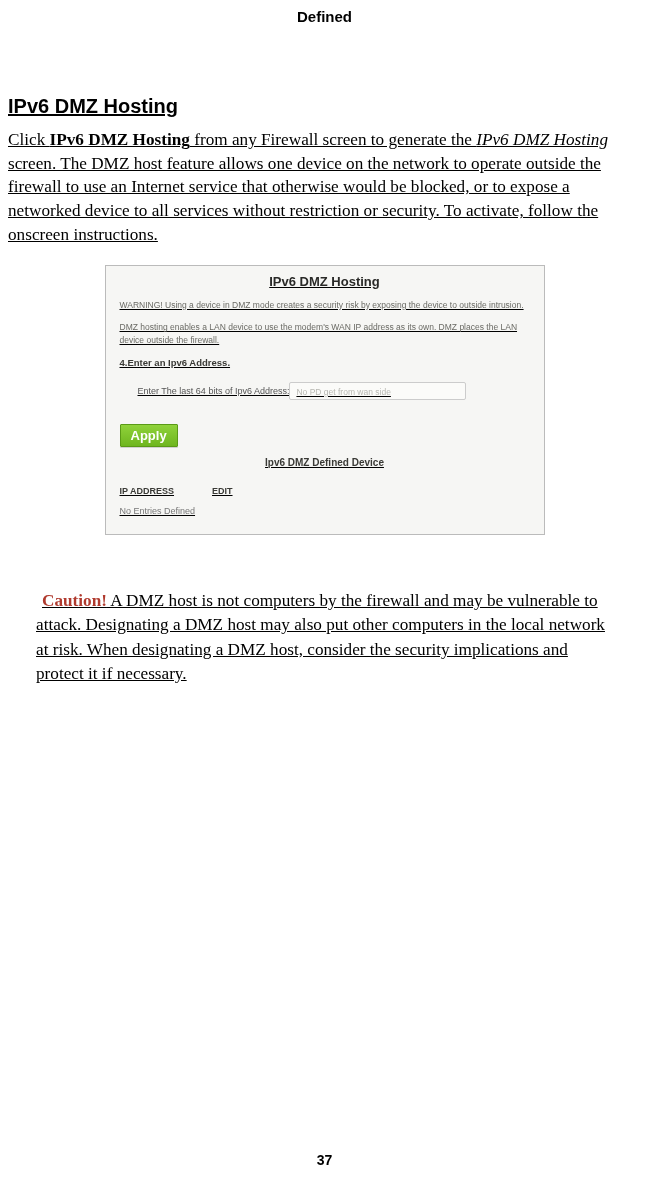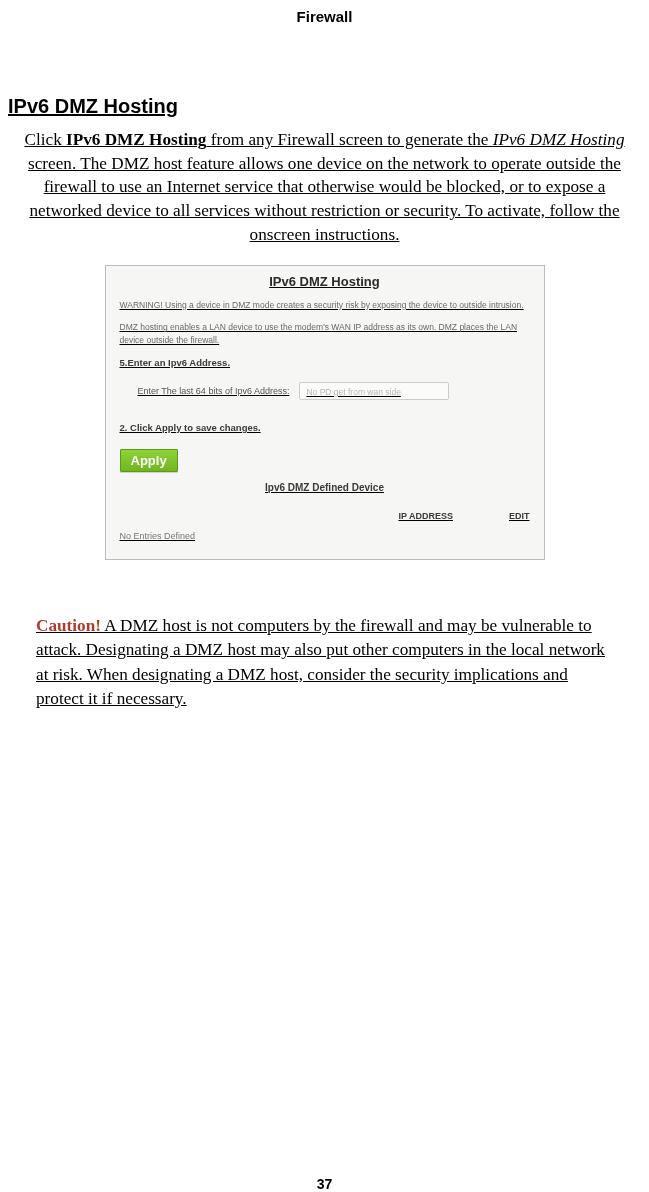--- a/index.html
+++ b/index.html
@@ -23,21 +23,20 @@
     font-family: Verdana, Geneva, sans-serif;
     font-weight: 700;
     font-size: 20px;
     margin-bottom: 10px;
   }
 
   .body-para {
     font-size: 17.2px;
     line-height: 1.38;
     margin-bottom: 8px;
-    text-align: center;
   }
   .body-para .strong { font-weight: 700; }
   .body-para .ital { font-style: italic; }
 
   
   .panel-wrap {
     width: 440px;
     margin: 18px auto 0 auto;
     border: 1px solid #bbb;
     background: #f6f6f4;
@@ -60,32 +59,31 @@
   }
   .panel-step {
     font-size: 9.5px;
     font-weight: 700;
     color: #3a3a36;
     margin: 10px 0 14px 0;
   }
   .panel-field-row {
     display: flex;
     align-items: center;
-    gap: 10px;
     margin: 0 0 22px 18px;
   }
   .panel-field-label {
     font-size: 9px;
     color: #555;
   }
   .panel-input {
     border: 1px solid #ccc;
     background: #fbfbf9;
     height: 18px;
-    width: 150px;
+    width: 177px;
     font-size: 8.5px;
     color: #b8b8b2;
     padding: 0 6px;
     line-height: 18px;
     border-radius: 2px;
   }
   .apply-btn {
     display: inline-block;
     background: linear-gradient(#8fd23a, #6fb61f);
     border: 1px solid #5a9a16;
@@ -99,76 +97,76 @@
   }
   .panel-subhead {
     text-align: center;
     font-size: 10px;
     font-weight: 700;
     color: #3a3a36;
     margin: 10px 0 18px 0;
   }
   .panel-table-head {
     display: flex;
-    justify-content: flex-end;
-    gap: 56px;
+    justify-content: flex-start;
+    gap: 38px;
     font-size: 9px;
     font-weight: 700;
     color: #3a3a36;
     margin-bottom: 10px;
   }
   .panel-empty {
     font-size: 9px;
     color: #777;
     margin-bottom: 4px;
   }
 
   .caution-block {
     margin: 54px 28px 0 28px;
     font-size: 17.2px;
     line-height: 1.42;
   }
   .caution-label {
     font-weight: 700;
     color: #b03a2e;
+    margin-left: 6px;
   }
 
   .page-number {
     position: absolute;
-    bottom: 0;
+    bottom: 24px;
     width: 100%;
     text-align: center;
     font-family: Verdana, Geneva, sans-serif;
     font-weight: 700;
     font-size: 14px;
   }
 </style>
 </head>
 <body>
 
-<div class="page-header">Firewall</div>
+<div class="page-header">Defined</div>
 
 <div class="content">
 
   <div class="section-heading">IPv6 DMZ Hosting</div>
 
   <p class="body-para">
     <span>Click </span><span class="strong">IPv6 DMZ Hosting</span><span> from any Firewall screen to generate the </span><span class="ital">IPv6 DMZ Hosting</span><span> screen. The DMZ host feature allows one device on the network to operate outside the firewall to use an Internet service that otherwise would be blocked, or to expose a networked device to all services without restriction or security. To activate, follow the onscreen instructions.</span>
   </p>
 
   <div class="panel-wrap">
     <div class="panel-title">IPv6 DMZ Hosting</div>
     <div class="panel-desc">WARNING! Using a device in DMZ mode creates a security risk by exposing the device to outside intrusion.</div>
     <div class="panel-desc">DMZ hosting enables a LAN device to use the modem's WAN IP address as its own. DMZ places the LAN device outside the firewall.</div>
-    <div class="panel-step">5.Enter an Ipv6 Address.</div>
+    <div class="panel-step">4.Enter an Ipv6 Address.</div>
     <div class="panel-field-row">
       <span class="panel-field-label">Enter The last 64 bits of Ipv6 Address:</span>
       <span class="panel-input">No PD get from wan side</span>
     </div>
-    <div class="panel-step">2. Click Apply to save changes.</div>
     <span class="apply-btn">Apply</span>
     <div class="panel-subhead">Ipv6 DMZ Defined Device</div>
     <div class="panel-table-head">
       <span>IP ADDRESS</span>
       <span>EDIT</span>
     </div>
     <div class="panel-empty">No Entries Defined</div>
   </div>
 
   <div class="caution-block">

